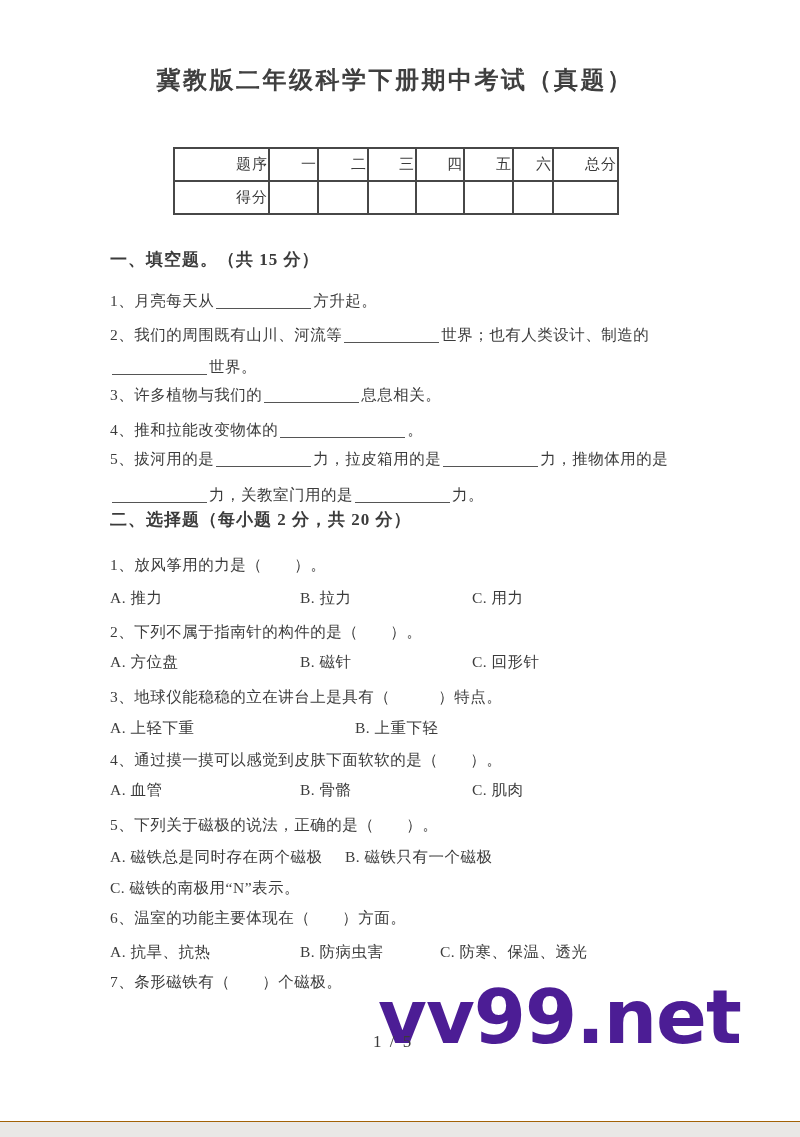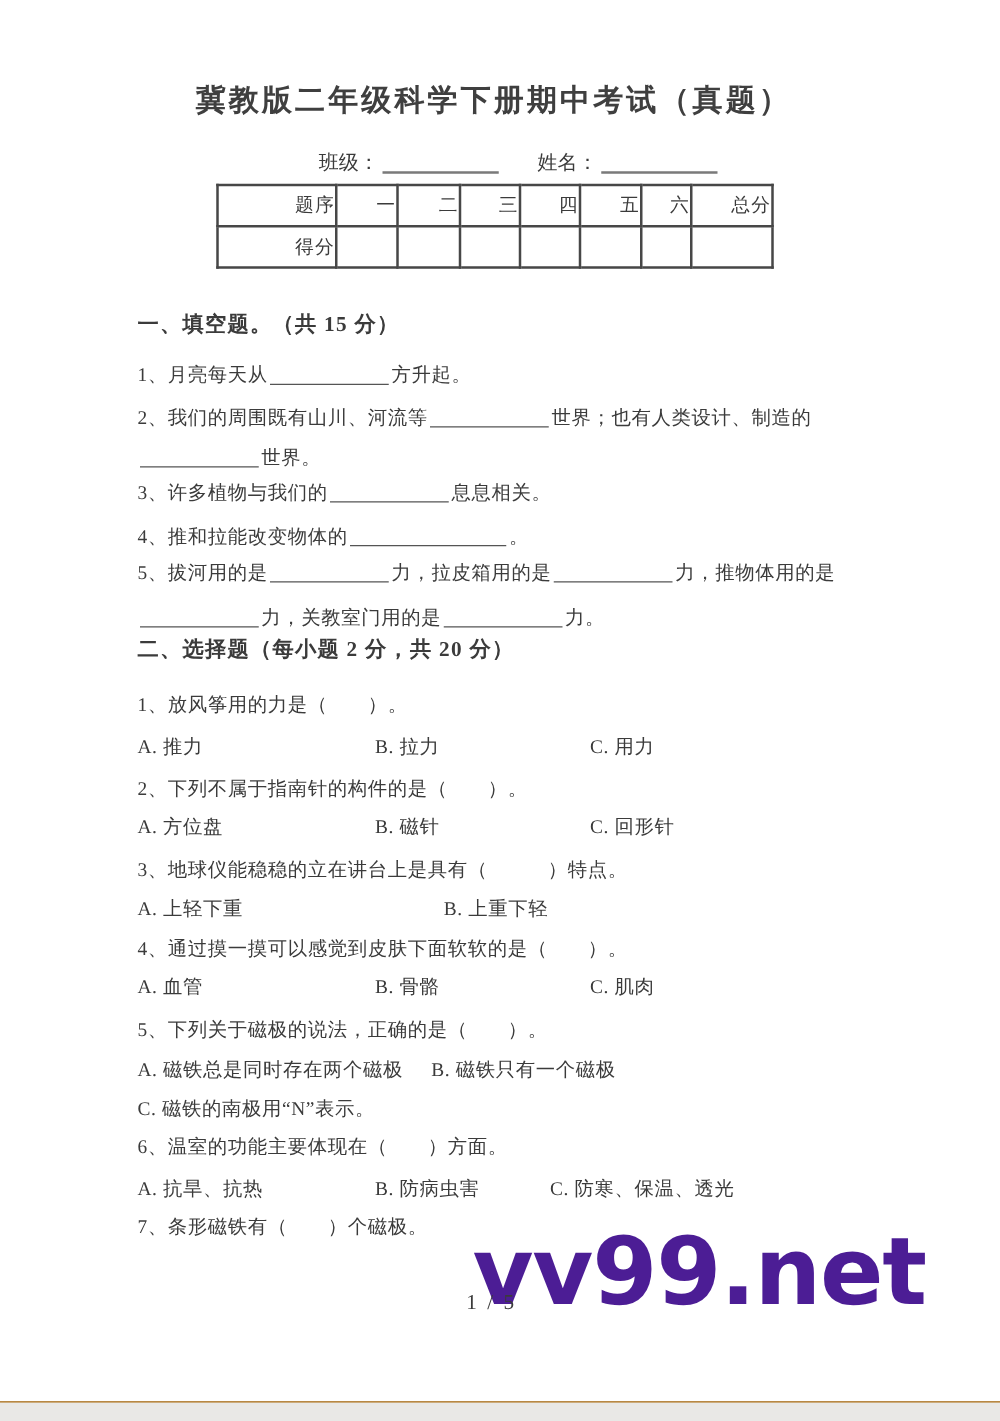--- a/index.html
+++ b/index.html
@@ -73,24 +73,20 @@
     font-size:17px;letter-spacing:2px;z-index:2;
   }
 </style>
 </head>
 <body>
 
 <div class="page">
 
   <div class="title">冀教版二年级科学下册期中考试（真题）</div>
 
-  <div class="fields-row">
-    <span class="field-class"><span>班级：</span><span class="field-blank"></span></span>
-    <span class="field-name"><span>姓名：</span><span class="field-blank"></span></span>
-  </div>
 
   <table class="score">
     <colgroup>
       <col style="width:95px">
         <col style="width:49px">
         <col style="width:50px">
         <col style="width:48px">
       <col style="width:48px">
         <col style="width:49px">
         <col style="width:40px">

